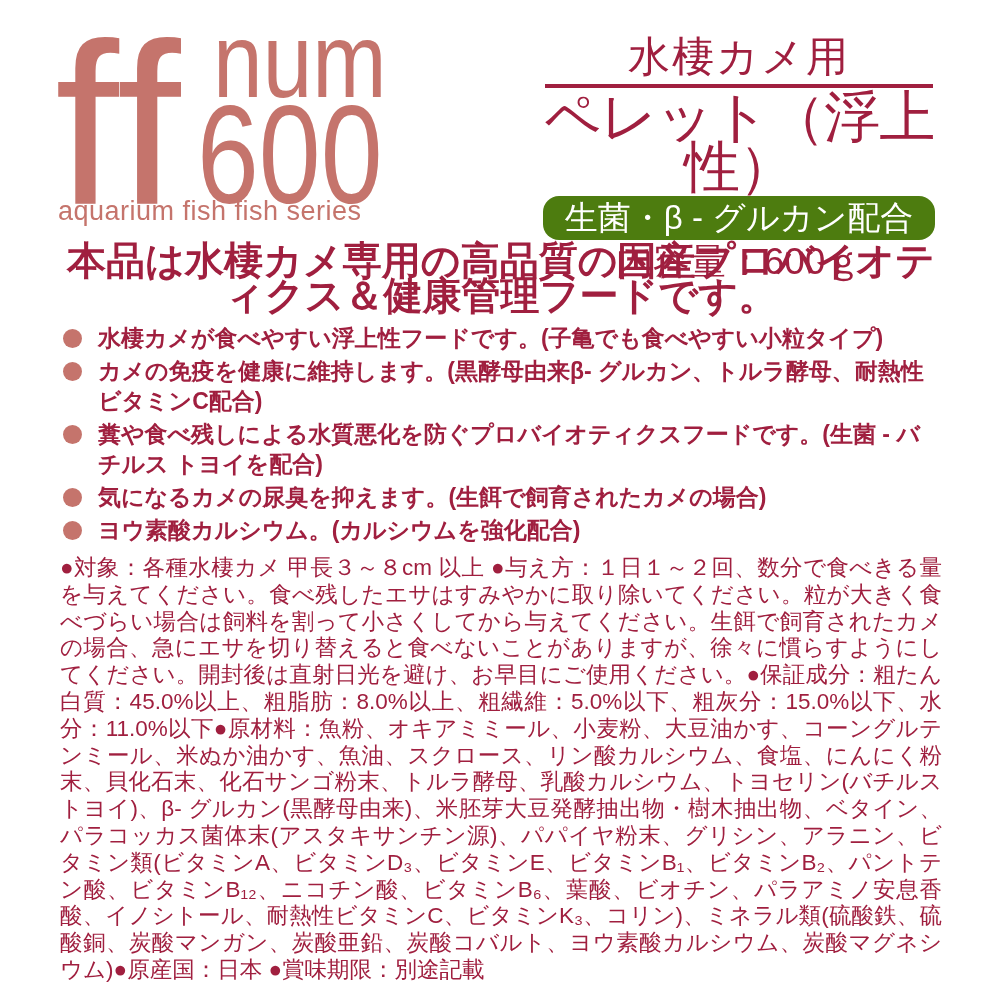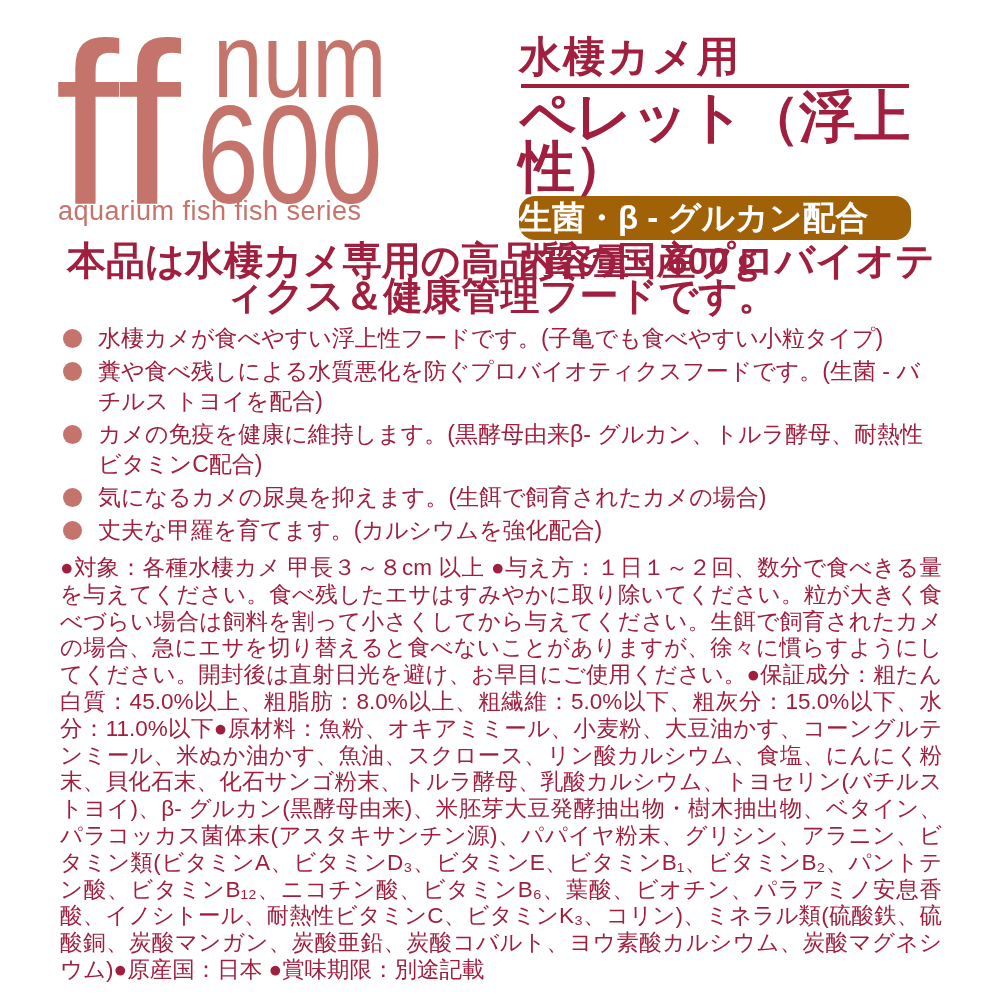--- a/index.html
+++ b/index.html
@@ -7,32 +7,32 @@
   .page{position:relative;width:1000px;height:1000px;background:#ffffff;overflow:hidden;color:#a01f3f;}
 
   
   .logo{position:absolute;left:0;top:0;width:420px;height:240px;color:#c5746c;}
   .logo .ff{position:absolute;left:55px;top:10px;font-size:230px;line-height:230px;font-weight:200;letter-spacing:2px;}
   .logo .num{position:absolute;left:213px;top:8px;font-size:105px;line-height:105px;font-weight:200;transform:scaleX(.85);transform-origin:left;}
   .logo .n600{position:absolute;left:197px;top:85px;font-size:139px;line-height:139px;font-weight:200;transform:scaleX(.8);transform-origin:left;}
   .logo .tagline{position:absolute;left:58px;top:196px;font-size:27px;line-height:30px;letter-spacing:.5px;font-weight:200;}
 
   
-  .head-right{position:absolute;left:519px;top:32px;width:392px;text-align:left;font-weight:bold;color:#a01f3f;}
+  .head-right{position:absolute;left:543px;top:32px;width:392px;text-align:center;font-weight:normal;color:#a01f3f;}
   .target{font-size:42px;line-height:50px;letter-spacing:2px;}
   .rule{border-bottom:4px solid #a01f3f;margin:2px 2px 4px 2px;}
   .ptype{font-size:56px;line-height:50px;letter-spacing:-1px;}
-  .badge{margin-top:4px;background:#a16207;color:#ffffff;border-radius:16px;font-size:33px;line-height:44px;height:44px;}
+  .badge{margin-top:4px;background:#4d7c0f;color:#ffffff;border-radius:16px;font-size:33px;line-height:44px;height:44px;}
   .net{font-size:37px;line-height:44px;}
 
   
   .main{position:absolute;left:60px;top:243px;width:882px;color:#a01f3f;}
   h1.headline{margin:0;font-size:39px;line-height:35px;font-weight:bold;letter-spacing:0;text-align:center;}
   ul.features{list-style:none;margin:10px 0 0 0;padding:0;}
-  ul.features li{position:relative;padding-left:38px;font-size:23px;line-height:30px;font-weight:normal;margin-top:3px;}
+  ul.features li{position:relative;padding-left:38px;font-size:23px;line-height:30px;font-weight:bold;margin-top:3px;}
   ul.features li .dot{position:absolute;left:3px;top:6px;width:19px;height:19px;border-radius:50%;background:#c5746c;}
   p.details{margin:10px 0 0 0;font-size:22.5px;line-height:26.8px;text-align:justify;font-weight:normal;}
 </style>
 </head>
 <body>
 
 <div class="page">
 
   <div class="logo">
     <span class="ff">ff</span>
@@ -47,23 +47,23 @@
     <div class="ptype">ペレット（浮上性）</div>
     <div class="badge">生菌・β - グルカン配合</div>
     <div class="net">内容量：600ｇ</div>
   </div>
 
   <div class="main">
     <h1 class="headline">本品は水棲カメ専用の高品質の国産プロバイオティクス＆健康管理フードです。</h1>
 
     <ul class="features">
       <li><span class="dot"></span><span>水棲カメが食べやすい浮上性フードです。(子亀でも食べやすい小粒タイプ)</span></li>
+      <li><span class="dot"></span><span>カメの免疫を健康に維持します。(黒酵母由来β- グルカン、トルラ酵母、耐熱性ビタミンC配合)</span></li>
       <li><span class="dot"></span><span>糞や食べ残しによる水質悪化を防ぐプロバイオティクスフードです。(生菌 - バチルス トヨイを配合)</span></li>
-      <li><span class="dot"></span><span>カメの免疫を健康に維持します。(黒酵母由来β- グルカン、トルラ酵母、耐熱性ビタミンC配合)</span></li>
       <li><span class="dot"></span><span>気になるカメの尿臭を抑えます。(生餌で飼育されたカメの場合)</span></li>
-      <li><span class="dot"></span><span>丈夫な甲羅を育てます。(カルシウムを強化配合)</span></li>
+      <li><span class="dot"></span><span>ヨウ素酸カルシウム。(カルシウムを強化配合)</span></li>
     </ul>
 
     <p class="details">●対象：各種水棲カメ 甲長３～８cm 以上 ●与え方：１日１～２回、数分で食べきる量を与えてください。食べ残したエサはすみやかに取り除いてください。粒が大きく食べづらい場合は飼料を割って小さくしてから与えてください。生餌で飼育されたカメの場合、急にエサを切り替えると食べないことがありますが、徐々に慣らすようにしてください。開封後は直射日光を避け、お早目にご使用ください。●保証成分：粗たん白質：45.0%以上、粗脂肪：8.0%以上、粗繊維：5.0%以下、粗灰分：15.0%以下、水分：11.0%以下●原材料：魚粉、オキアミミール、小麦粉、大豆油かす、コーングルテンミール、米ぬか油かす、魚油、スクロース、リン酸カルシウム、食塩、にんにく粉末、貝化石末、化石サンゴ粉末、トルラ酵母、乳酸カルシウム、トヨセリン(バチルス トヨイ)、β- グルカン(黒酵母由来)、米胚芽大豆発酵抽出物・樹木抽出物、ベタイン、パラコッカス菌体末(アスタキサンチン源)、パパイヤ粉末、グリシン、アラニン、ビタミン類(ビタミンA、ビタミンD₃、ビタミンE、ビタミンB₁、ビタミンB₂、パントテン酸、ビタミンB₁₂、ニコチン酸、ビタミンB₆、葉酸、ビオチン、パラアミノ安息香酸、イノシトール、耐熱性ビタミンC、ビタミンK₃、コリン)、ミネラル類(硫酸鉄、硫酸銅、炭酸マンガン、炭酸亜鉛、炭酸コバルト、ヨウ素酸カルシウム、炭酸マグネシウム)●原産国：日本 ●賞味期限：別途記載</p>
 
   </div>
 
 </div>
 
 </body></html>

